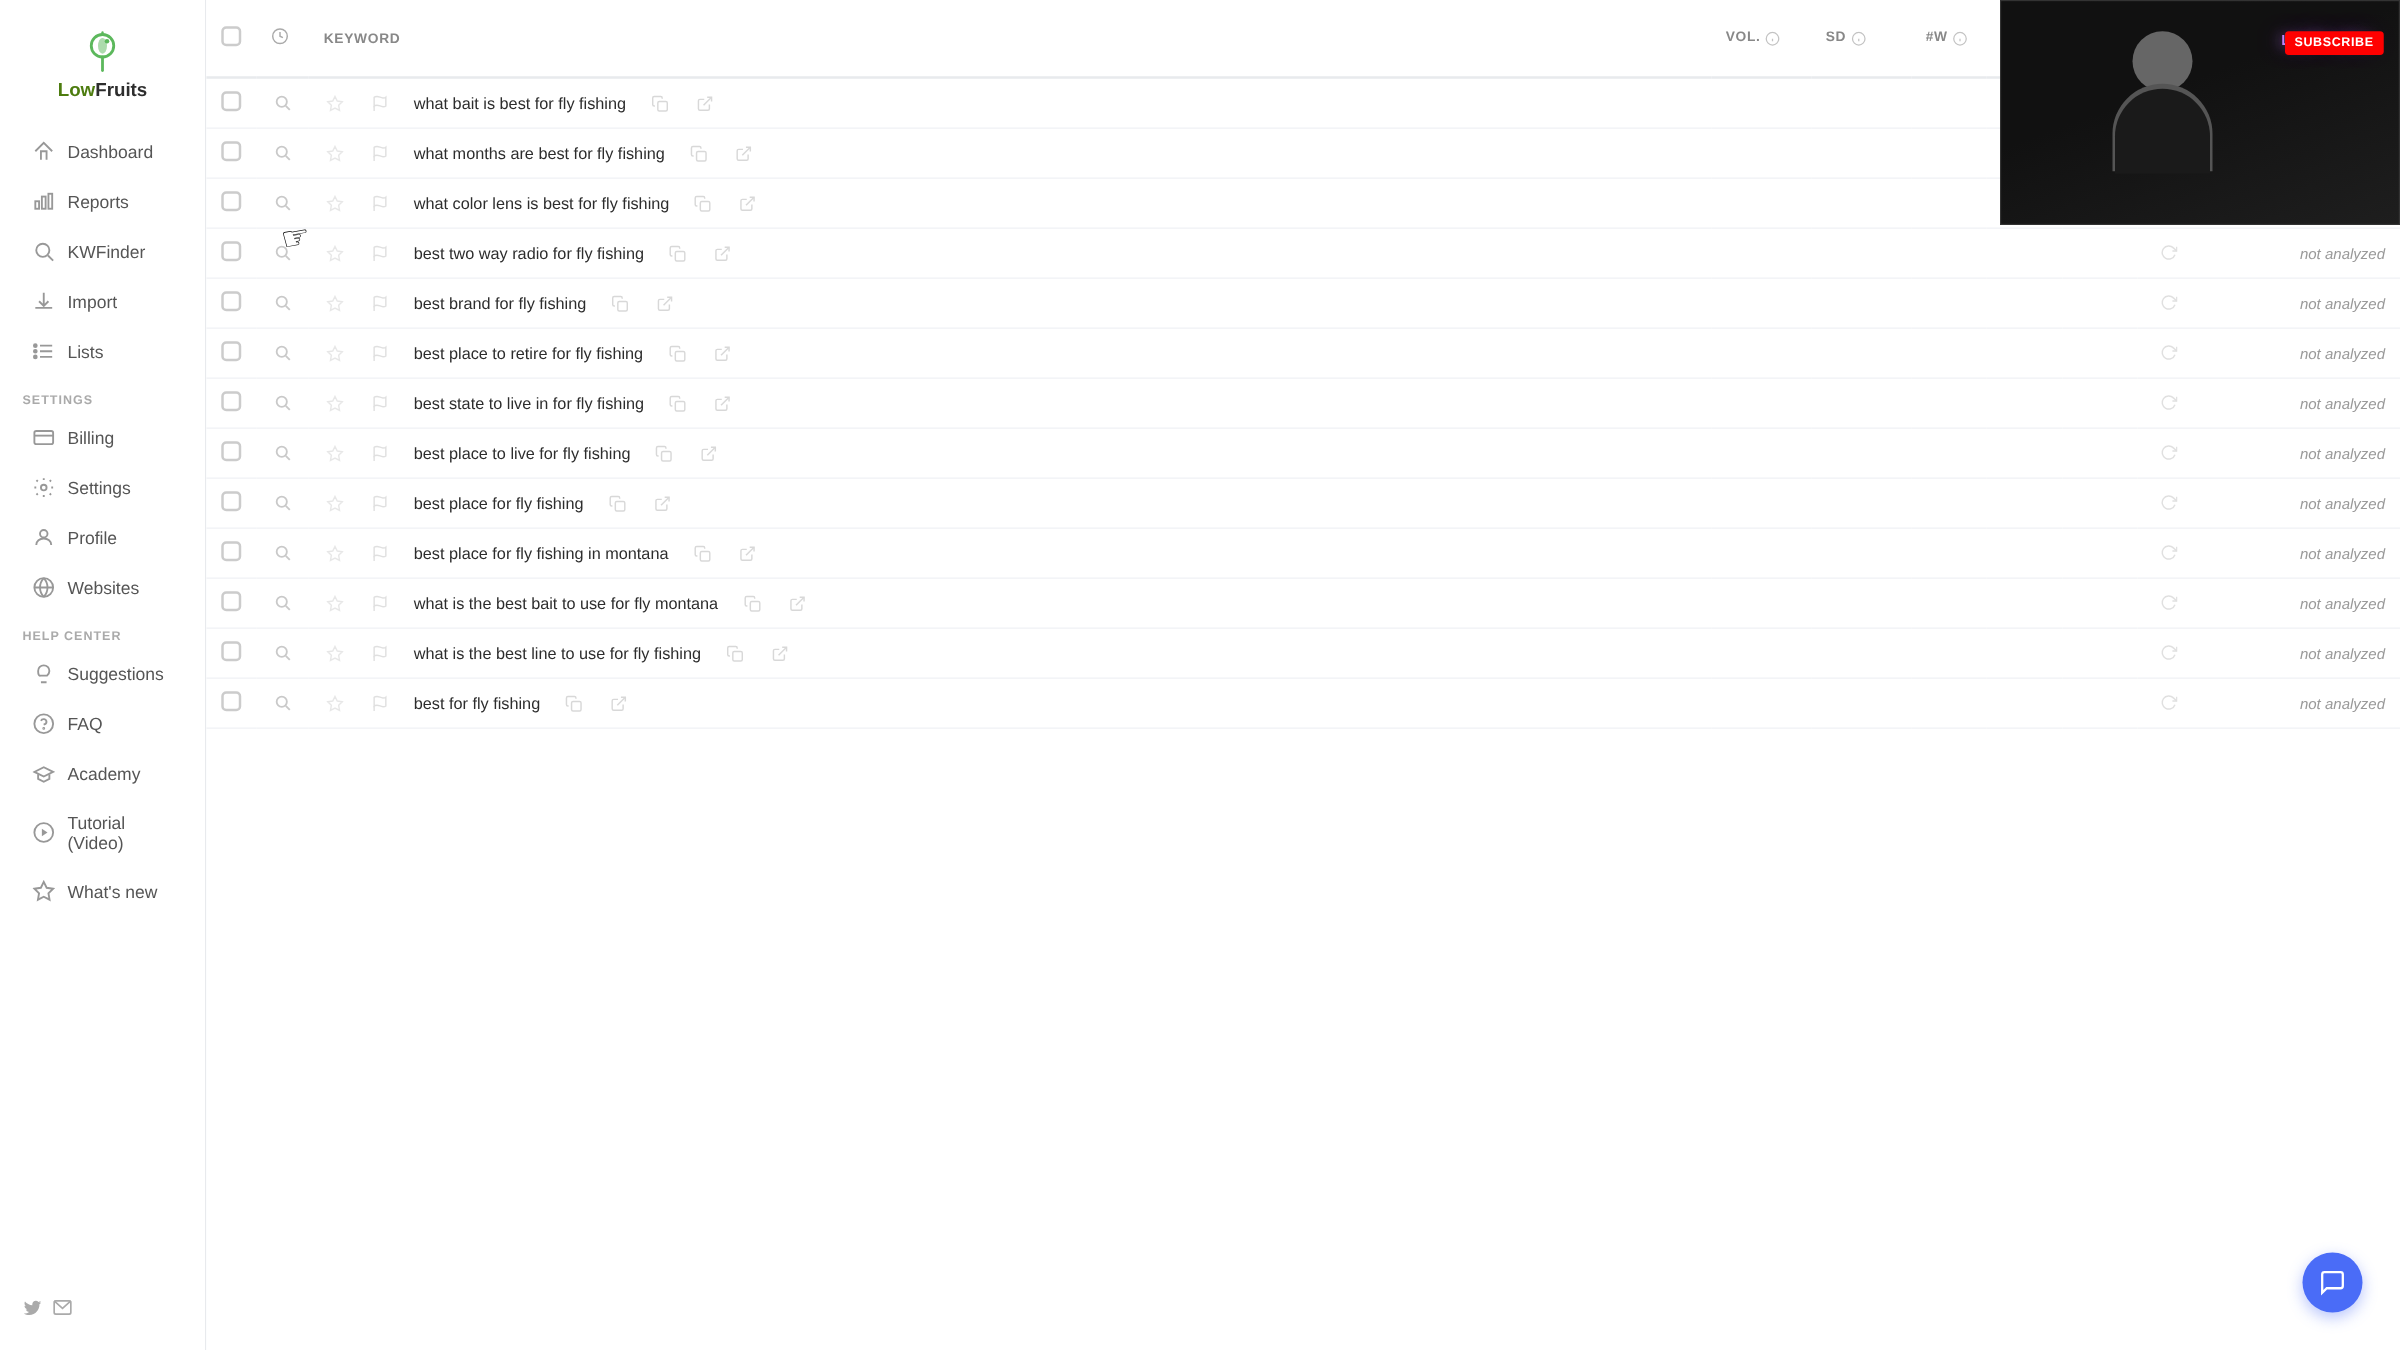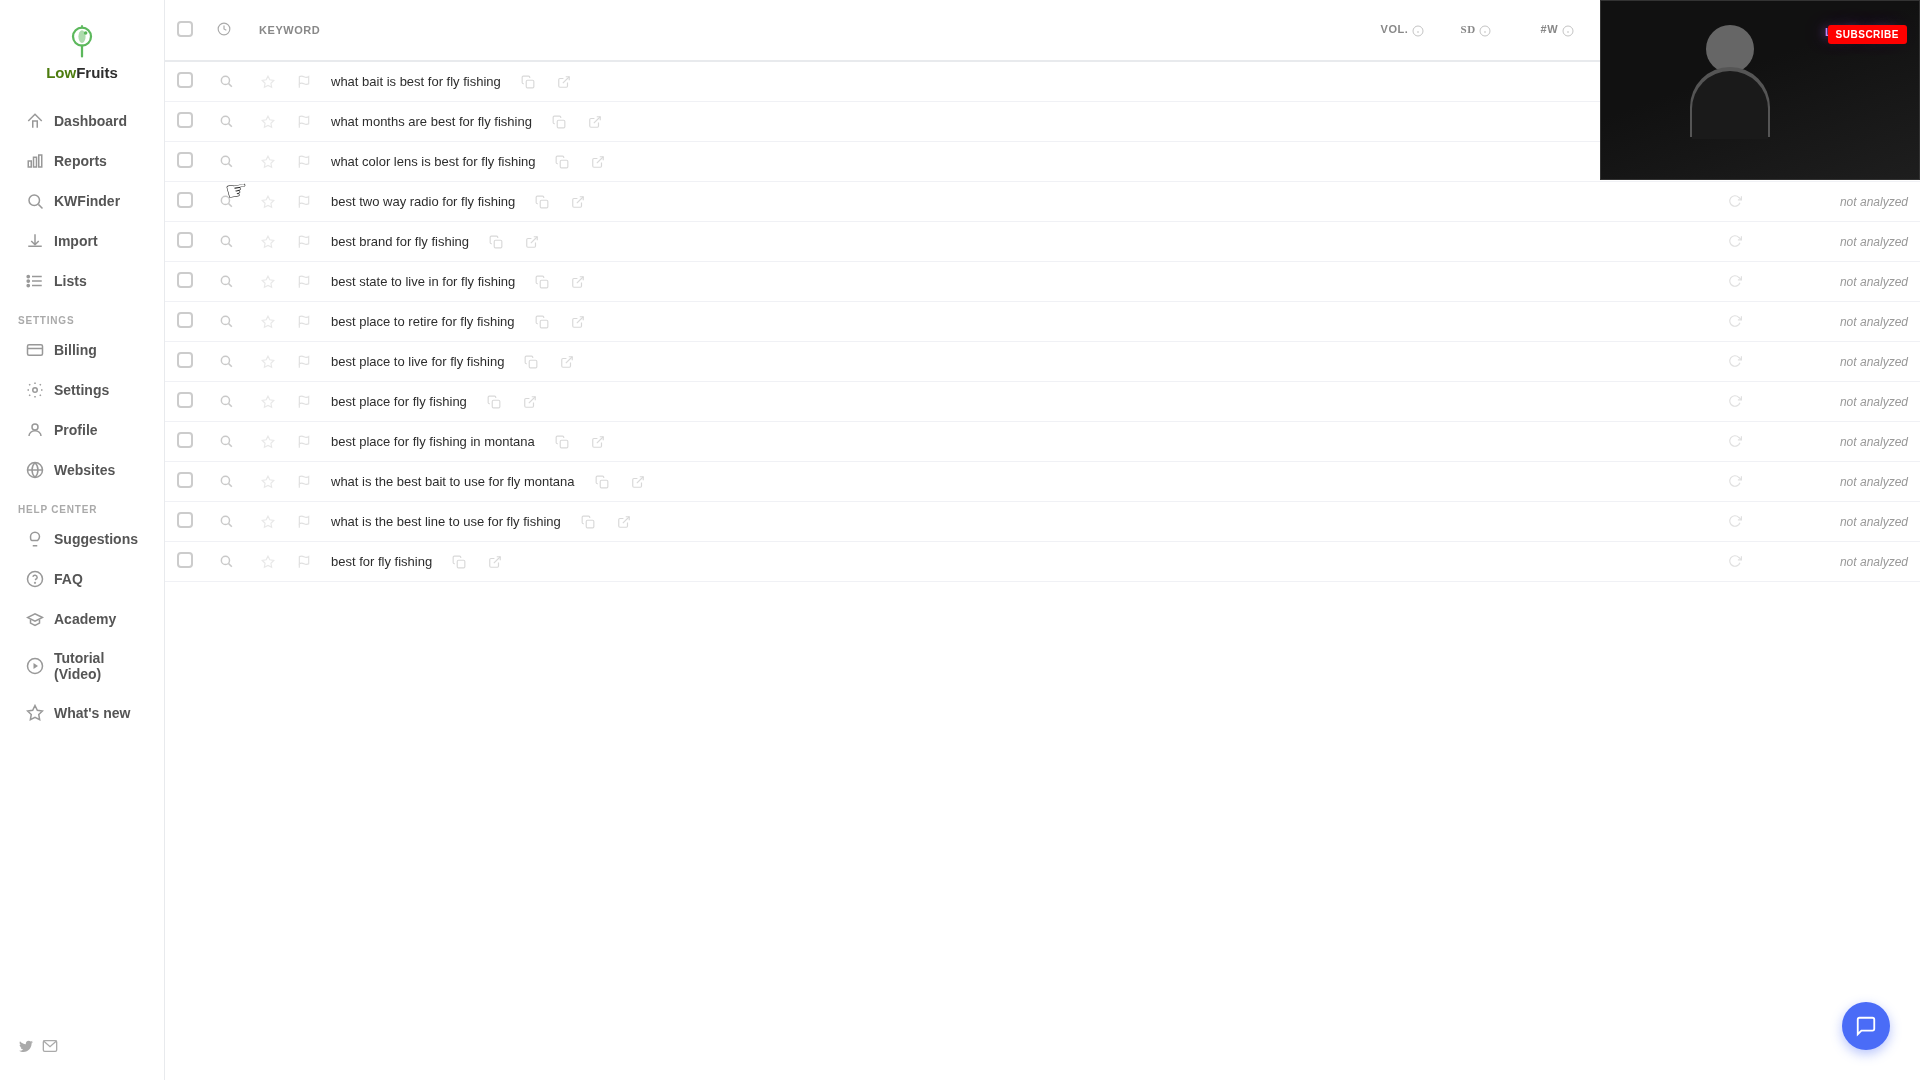--- a/index.html
+++ b/index.html
@@ -37,21 +37,21 @@
     .nav-item {
       display: flex;
       align-items: center;
       gap: 10px;
       padding: 10px 18px;
       cursor: pointer;
       border-radius: 8px;
       margin: 1px 8px;
       color: #555;
       font-size: 14px;
-      font-weight: 700;
+      font-weight: 400;
       transition: background 0.15s;
     }
     .nav-item .nav-icon { width: 18px; height: 18px; opacity: 0.6; flex-shrink: 0; }
     .section-label {
       font-size: 10px;
       font-weight: 700;
       color: #aaa;
       letter-spacing: 0.08em;
       padding: 14px 18px 4px;
       text-transform: uppercase;
@@ -109,21 +109,21 @@
     tbody td {
       padding: 10px 12px;
       font-size: 13px;
       color: #333;
       vertical-align: middle;
     }
     .td-checkbox { width: 40px; }
     .td-icon { width: 30px; }
     .td-keyword { min-width: 300px; }
     .td-vol { width: 80px; text-align: right; }
-    .td-sd { width: 80px; text-align: right; font-family: Liberation Serif, serif; }
+    .td-sd { width: 80px; text-align: right; }
     .td-w { width: 60px; text-align: right; }
     .td-w2 { width: 60px; text-align: right; }
     .td-at { width: 60px; text-align: right; }
     .td-refresh { width: 50px; text-align: center; }
     .td-status { width: 160px; text-align: right; color: #999; font-style: italic; font-size: 12px; }
 
     .checkbox {
       width: 16px;
       height: 16px;
       border: 2px solid #ccc;
@@ -716,77 +716,77 @@
           <svg viewBox="0 0 24 24" fill="none" stroke="#ccc" stroke-width="2">
                     <polygon points="12,2 15.1,8.3 22,9.3 17,14.1 18.2,21 12,17.8 5.8,21 7,14.1 2,9.3 8.9,8.3"></polygon>
                   </svg>
         </span>
         <span class="icon-btn flag-icon">
           <svg viewBox="0 0 24 24" fill="none" stroke="#bbb" stroke-width="2">
                     <path d="M4 15s1-1 4-1 5 2 8 2 4-1 4-1V3s-1 1-4 1-5-2-8-2-4 1-4 1z"></path>
                     <line x1="4" y1="22" x2="4" y2="15"></line>
                   </svg>
         </span>
+        <span class="keyword-text">best place to retire for fly fishing</span>
+        <span class="icon-btn">
+          <svg viewBox="0 0 24 24" fill="none" stroke="#aaa" stroke-width="2">
+                    <rect x="9" y="9" width="13" height="13" rx="2"></rect>
+                    <path d="M5 15H4a2 2 0 0 1-2-2V4a2 2 0 0 1 2-2h9a2 2 0 0 1 2 2v1"></path>
+                  </svg>
+        </span>
+        <span class="icon-btn">
+          <svg viewBox="0 0 24 24" fill="none" stroke="#aaa" stroke-width="2">
+                    <path d="M18 13v6a2 2 0 0 1-2 2H5a2 2 0 0 1-2-2V8a2 2 0 0 1 2-2h6"></path>
+                    <polyline points="15,3 21,3 21,9"></polyline>
+                    <line x1="10" y1="14" x2="21" y2="3"></line>
+                  </svg>
+        </span>
+      </div>
+    </td>
+    <td class="td-vol"></td>
+    <td class="td-sd"></td>
+    <td class="td-w"></td>
+    <td class="td-w2"></td>
+    <td class="td-at"></td>
+    <td class="td-refresh">
+      <span class="icon-btn refresh-icon">
+        <svg viewBox="0 0 24 24" fill="none" stroke="#bbb" stroke-width="2">
+                  <polyline points="23,4 23,10 17,10"></polyline>
+                  <path d="M20.49 15a9 9 0 1 1-2.12-9.36L23 10"></path>
+                </svg>
+      </span>
+    </td>
+    <td class="td-status" style="color:#999;font-style:italic;font-size:12px;">not analyzed</td>
+  </tr>
+          <tr>
+    <td class="td-checkbox">
+      <span class="checkbox"></span>
+    </td>
+    <td class="td-icon">
+      <span class="icon-btn search-icon-sm">
+        <svg viewBox="0 0 24 24" fill="none" stroke="currentColor" stroke-width="2.5">
+                  <circle cx="11" cy="11" r="7"></circle>
+                  <line x1="16.5" y1="16.5" x2="22" y2="22"></line>
+                </svg>
+      </span>
+    </td>
+    <td class="td-keyword">
+      <div class="keyword-cell">
+        <span class="icon-btn star-icon">
+          <svg viewBox="0 0 24 24" fill="none" stroke="#ccc" stroke-width="2">
+                    <polygon points="12,2 15.1,8.3 22,9.3 17,14.1 18.2,21 12,17.8 5.8,21 7,14.1 2,9.3 8.9,8.3"></polygon>
+                  </svg>
+        </span>
+        <span class="icon-btn flag-icon">
+          <svg viewBox="0 0 24 24" fill="none" stroke="#bbb" stroke-width="2">
+                    <path d="M4 15s1-1 4-1 5 2 8 2 4-1 4-1V3s-1 1-4 1-5-2-8-2-4 1-4 1z"></path>
+                    <line x1="4" y1="22" x2="4" y2="15"></line>
+                  </svg>
+        </span>
         <span class="keyword-text">best state to live in for fly fishing</span>
-        <span class="icon-btn">
-          <svg viewBox="0 0 24 24" fill="none" stroke="#aaa" stroke-width="2">
-                    <rect x="9" y="9" width="13" height="13" rx="2"></rect>
-                    <path d="M5 15H4a2 2 0 0 1-2-2V4a2 2 0 0 1 2-2h9a2 2 0 0 1 2 2v1"></path>
-                  </svg>
-        </span>
-        <span class="icon-btn">
-          <svg viewBox="0 0 24 24" fill="none" stroke="#aaa" stroke-width="2">
-                    <path d="M18 13v6a2 2 0 0 1-2 2H5a2 2 0 0 1-2-2V8a2 2 0 0 1 2-2h6"></path>
-                    <polyline points="15,3 21,3 21,9"></polyline>
-                    <line x1="10" y1="14" x2="21" y2="3"></line>
-                  </svg>
-        </span>
-      </div>
-    </td>
-    <td class="td-vol"></td>
-    <td class="td-sd"></td>
-    <td class="td-w"></td>
-    <td class="td-w2"></td>
-    <td class="td-at"></td>
-    <td class="td-refresh">
-      <span class="icon-btn refresh-icon">
-        <svg viewBox="0 0 24 24" fill="none" stroke="#bbb" stroke-width="2">
-                  <polyline points="23,4 23,10 17,10"></polyline>
-                  <path d="M20.49 15a9 9 0 1 1-2.12-9.36L23 10"></path>
-                </svg>
-      </span>
-    </td>
-    <td class="td-status" style="color:#999;font-style:italic;font-size:12px;">not analyzed</td>
-  </tr>
-          <tr>
-    <td class="td-checkbox">
-      <span class="checkbox"></span>
-    </td>
-    <td class="td-icon">
-      <span class="icon-btn search-icon-sm">
-        <svg viewBox="0 0 24 24" fill="none" stroke="currentColor" stroke-width="2.5">
-                  <circle cx="11" cy="11" r="7"></circle>
-                  <line x1="16.5" y1="16.5" x2="22" y2="22"></line>
-                </svg>
-      </span>
-    </td>
-    <td class="td-keyword">
-      <div class="keyword-cell">
-        <span class="icon-btn star-icon">
-          <svg viewBox="0 0 24 24" fill="none" stroke="#ccc" stroke-width="2">
-                    <polygon points="12,2 15.1,8.3 22,9.3 17,14.1 18.2,21 12,17.8 5.8,21 7,14.1 2,9.3 8.9,8.3"></polygon>
-                  </svg>
-        </span>
-        <span class="icon-btn flag-icon">
-          <svg viewBox="0 0 24 24" fill="none" stroke="#bbb" stroke-width="2">
-                    <path d="M4 15s1-1 4-1 5 2 8 2 4-1 4-1V3s-1 1-4 1-5-2-8-2-4 1-4 1z"></path>
-                    <line x1="4" y1="22" x2="4" y2="15"></line>
-                  </svg>
-        </span>
-        <span class="keyword-text">best place to retire for fly fishing</span>
         <span class="icon-btn">
           <svg viewBox="0 0 24 24" fill="none" stroke="#aaa" stroke-width="2">
                     <rect x="9" y="9" width="13" height="13" rx="2"></rect>
                     <path d="M5 15H4a2 2 0 0 1-2-2V4a2 2 0 0 1 2-2h9a2 2 0 0 1 2 2v1"></path>
                   </svg>
         </span>
         <span class="icon-btn">
           <svg viewBox="0 0 24 24" fill="none" stroke="#aaa" stroke-width="2">
                     <path d="M18 13v6a2 2 0 0 1-2 2H5a2 2 0 0 1-2-2V8a2 2 0 0 1 2-2h6"></path>
                     <polyline points="15,3 21,3 21,9"></polyline>

